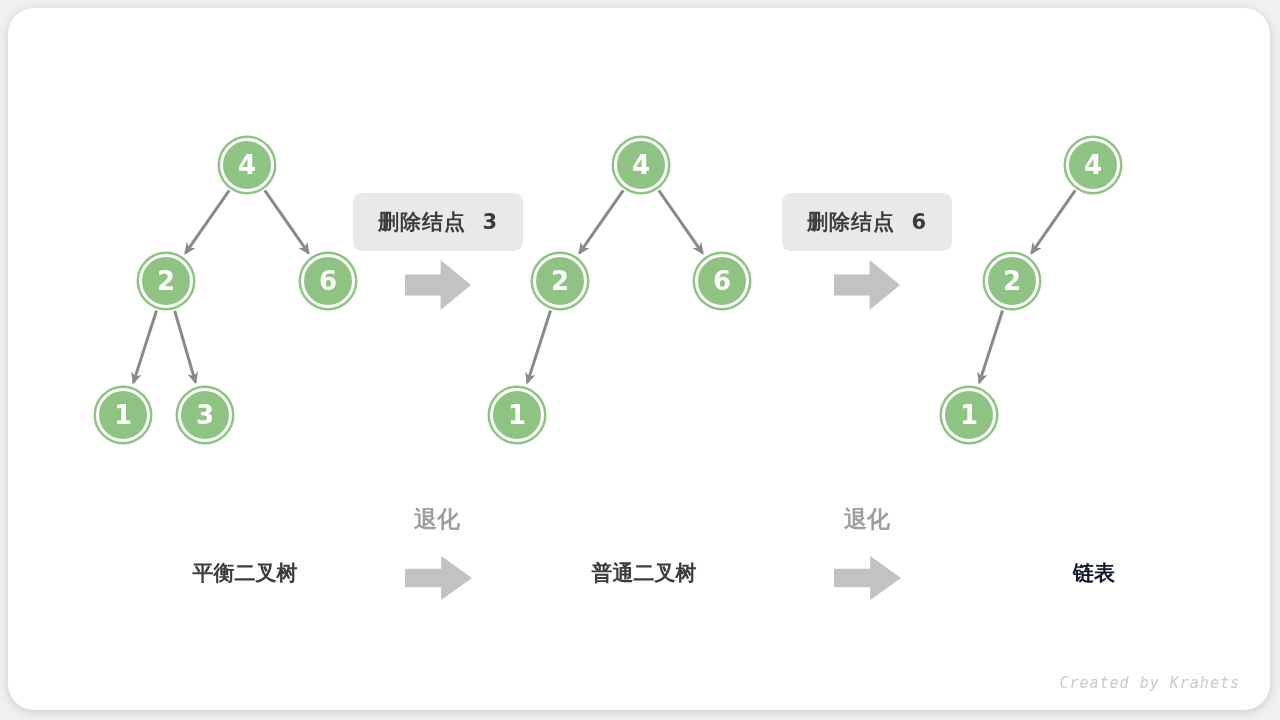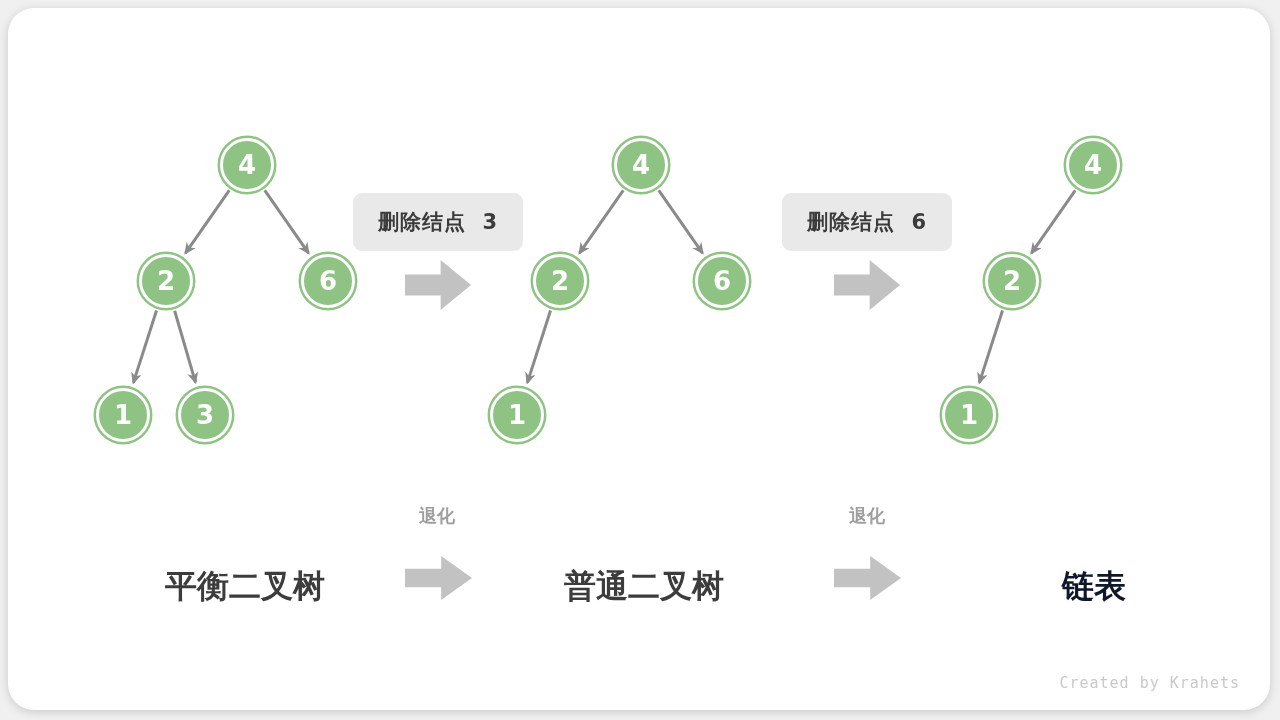--- a/index.html
+++ b/index.html
@@ -49,38 +49,38 @@
   }
   .block-arrow {
     position: absolute;
     clip-path: polygon(0% 29%, 54% 29%, 54% 0%, 100% 50%, 54% 100%, 54% 71%, 0% 71%);
   }
   .arrow-top   { width: 66px; height: 50px; }
   .arrow-bottom{ width: 67px; height: 44px; }
   .caption {
     position: absolute;
     transform: translateX(-50%);
-    font-size: 32px;
+    font-size: 21px;
     font-weight: bold;
     white-space: nowrap;
-    margin-top: 6px;
   }
   .degrade {
     position: absolute;
     transform: translateX(-50%);
-    font-size: 18px;
+    font-size: 23px;
     font-weight: bold;
     white-space: nowrap;
   }
   .watermark {
     position: absolute;
     right: 40px; top: 674px;
     font-family: "DejaVu Sans Mono", "Liberation Mono", monospace;
     font-size: 15px;
     letter-spacing: 1px;
+    font-style: italic;
   }
 </style>
 </head>
 <body>
 
 <div class="card"></div>
 
 <div id="layer">
   <svg class="edges" xmlns="http://www.w3.org/2000/svg">
     <defs>

